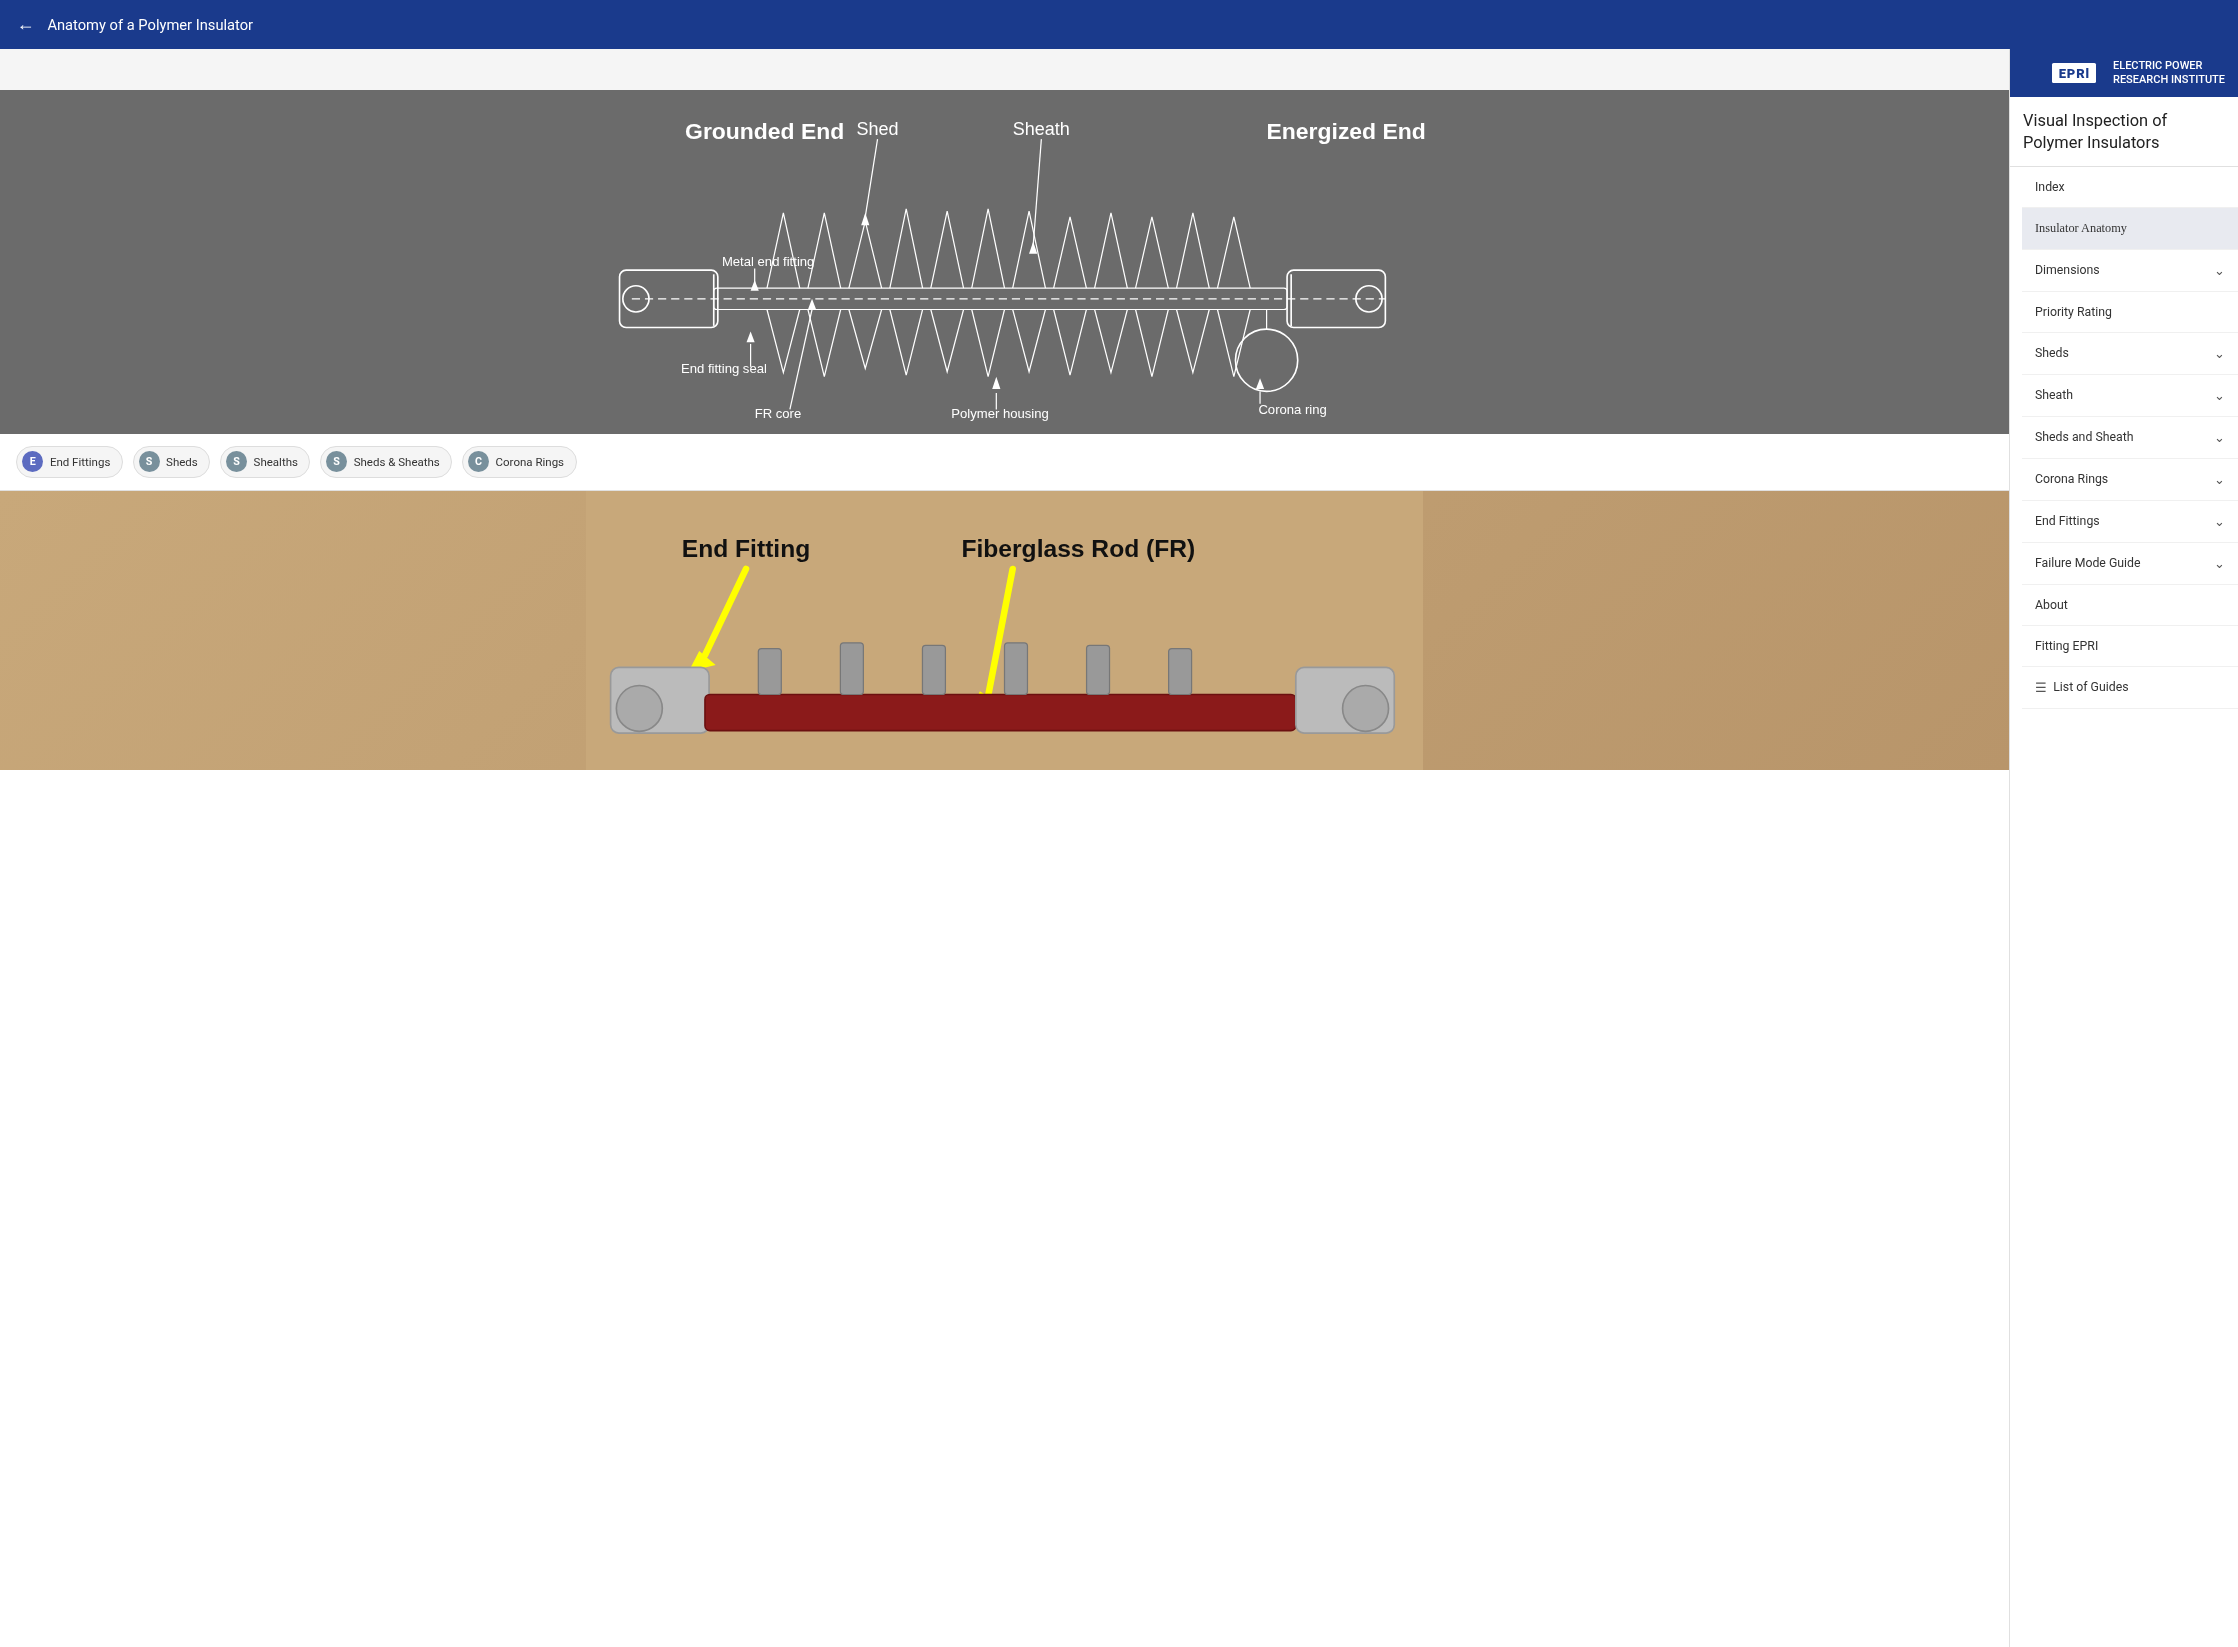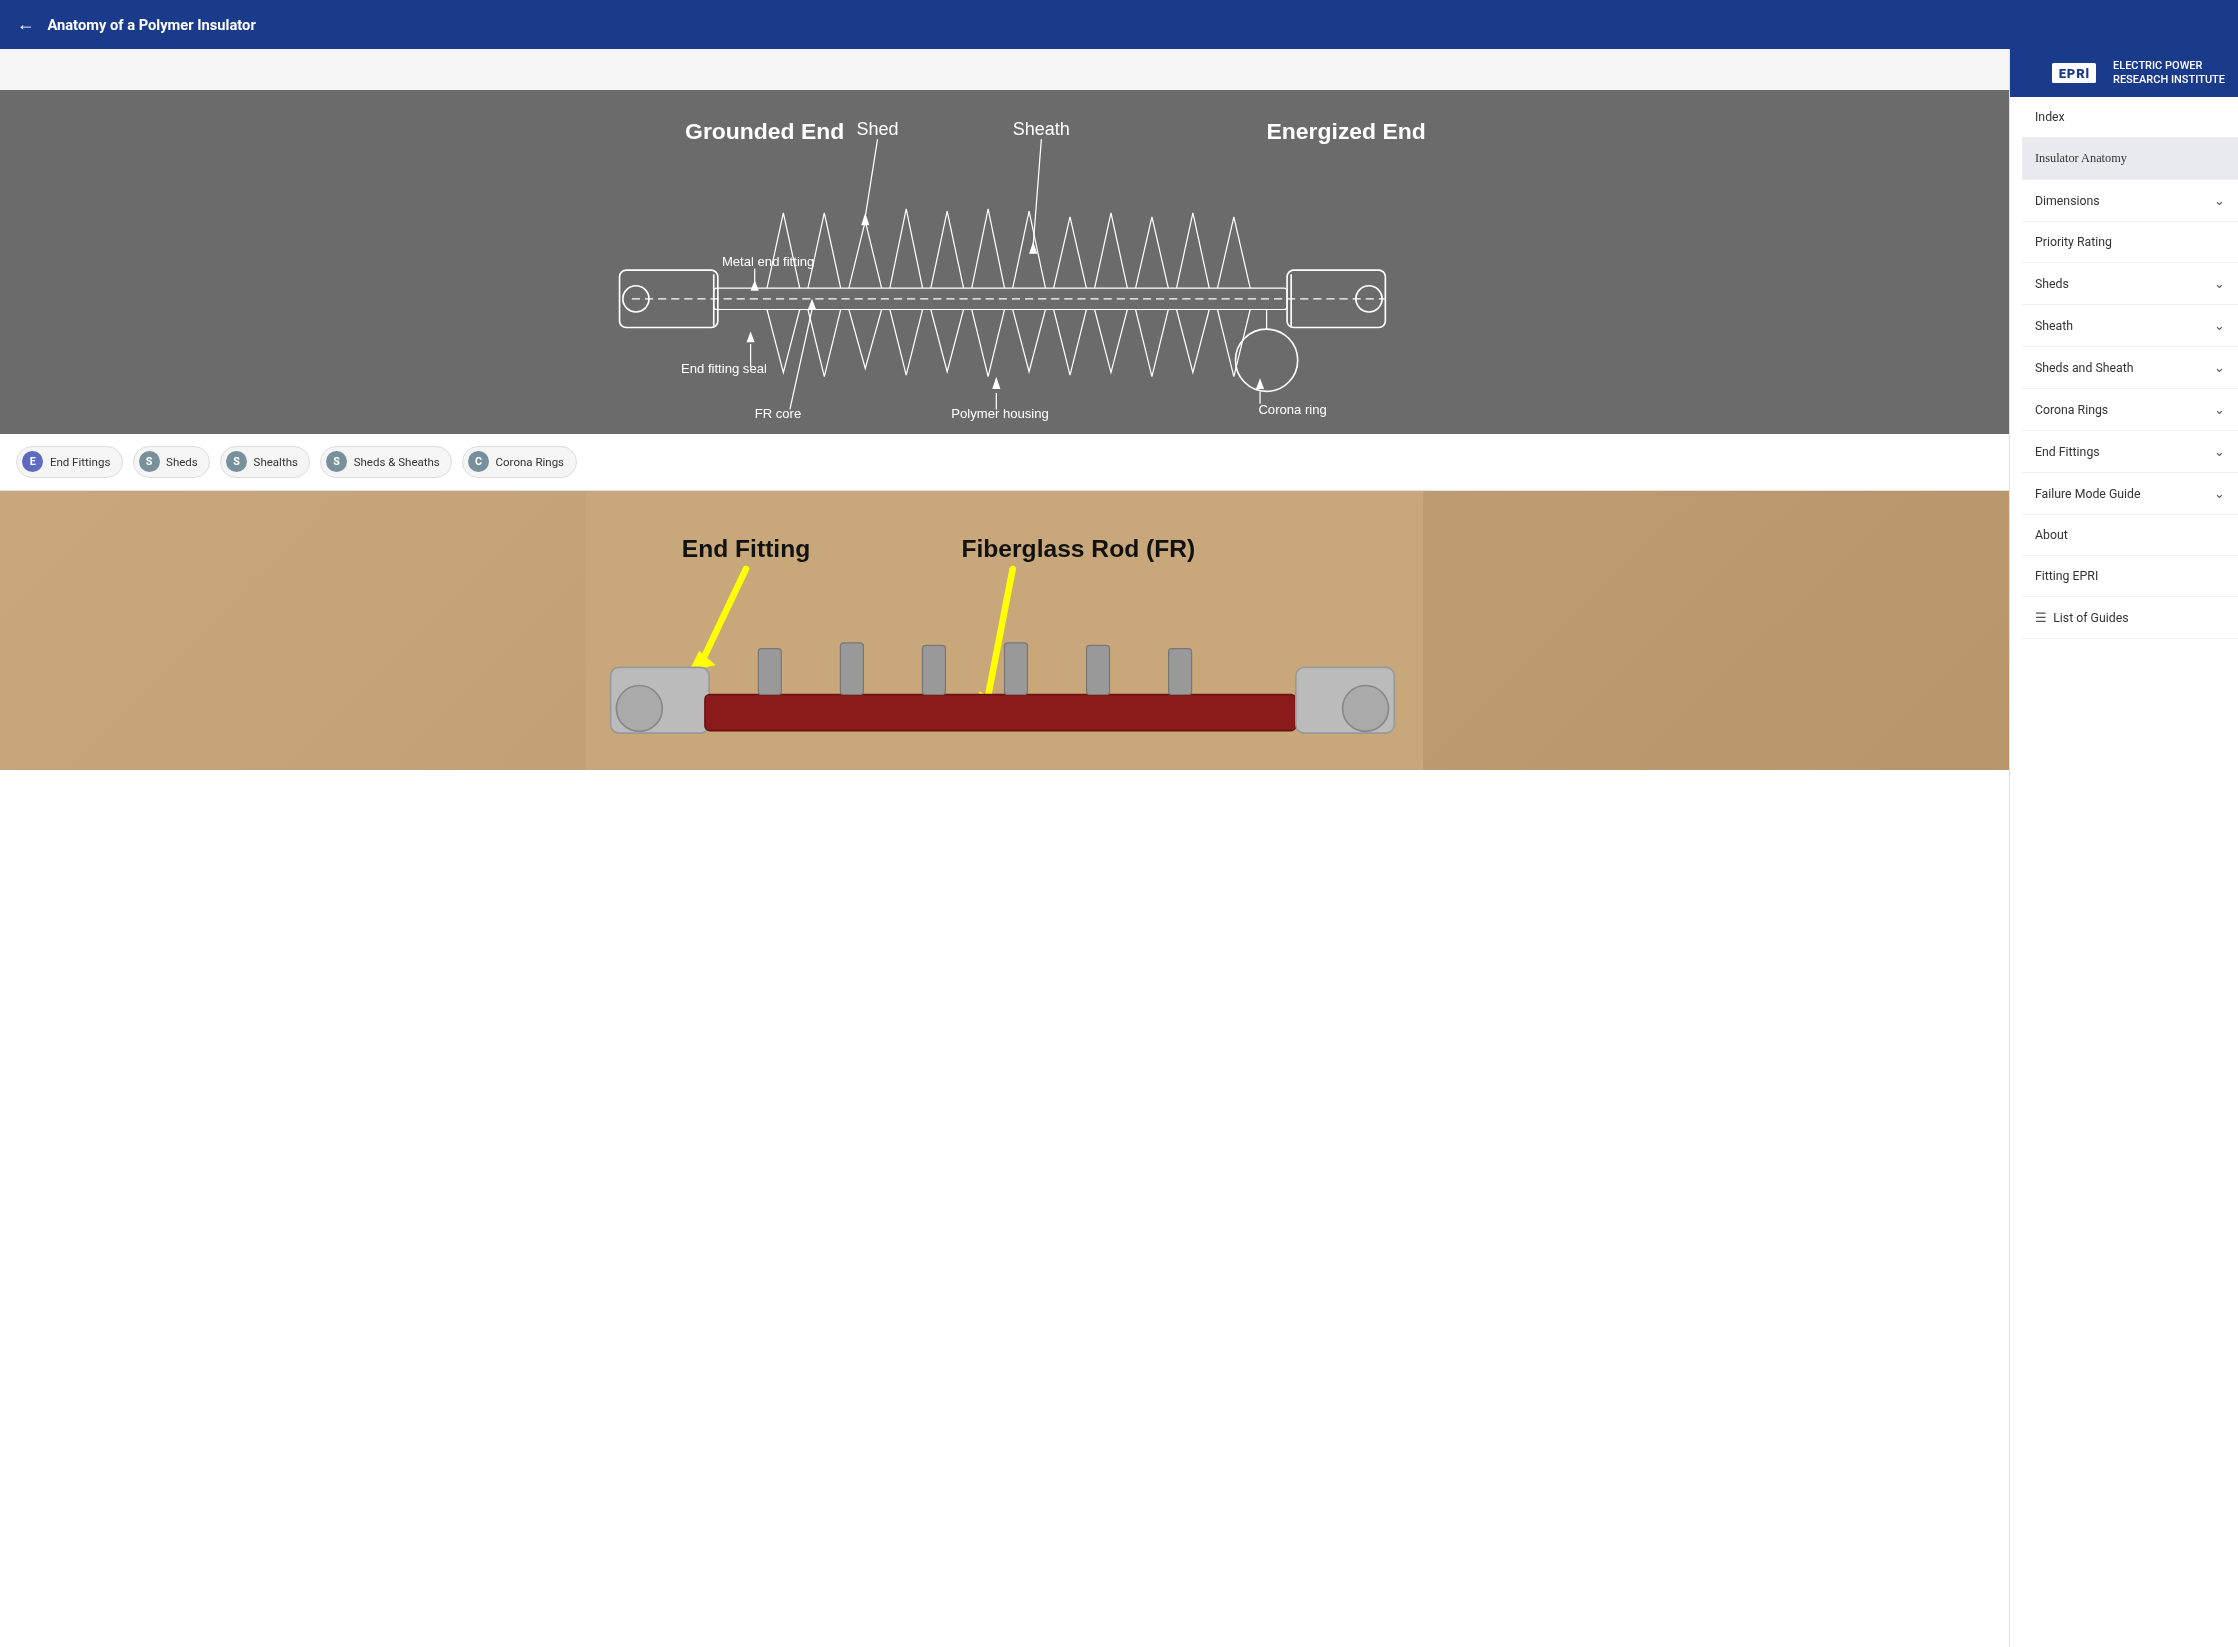--- a/index.html
+++ b/index.html
@@ -21,21 +21,21 @@
       margin-right: 13px;
       font-size: 18px;
       color: white;
       background: none;
       border: none;
       display: flex;
       align-items: center;
     }
     .topbar-title {
       font-size: 14.7px;
-      font-weight: 700;
+      font-weight: 400;
       color: white;
     }
 
     
     .main-layout {
       display: flex;
       flex: 1;
       overflow: hidden;
     }
 
@@ -361,20 +361,21 @@
 
   <div class="sidebar">
 
     <div class="sidebar-logo">
       <div class="epri-logo">
         <div class="epri-box">EPRl</div>
         <div class="epri-text">ELECTRIC POWER<br>RESEARCH INSTITUTE</div>
       </div>
     </div>
 
+    <div class="sidebar-title">Visual Inspection of Polymer Insulators</div>
 
     <div>
       <div class="nav-item">
         <span class="nav-item-label">Index</span>
       </div>
       <div class="nav-item active">
         <span class="nav-item-label">Insulator Anatomy</span>
       </div>
       <div class="nav-item">
         <span class="nav-item-label">Dimensions</span>

